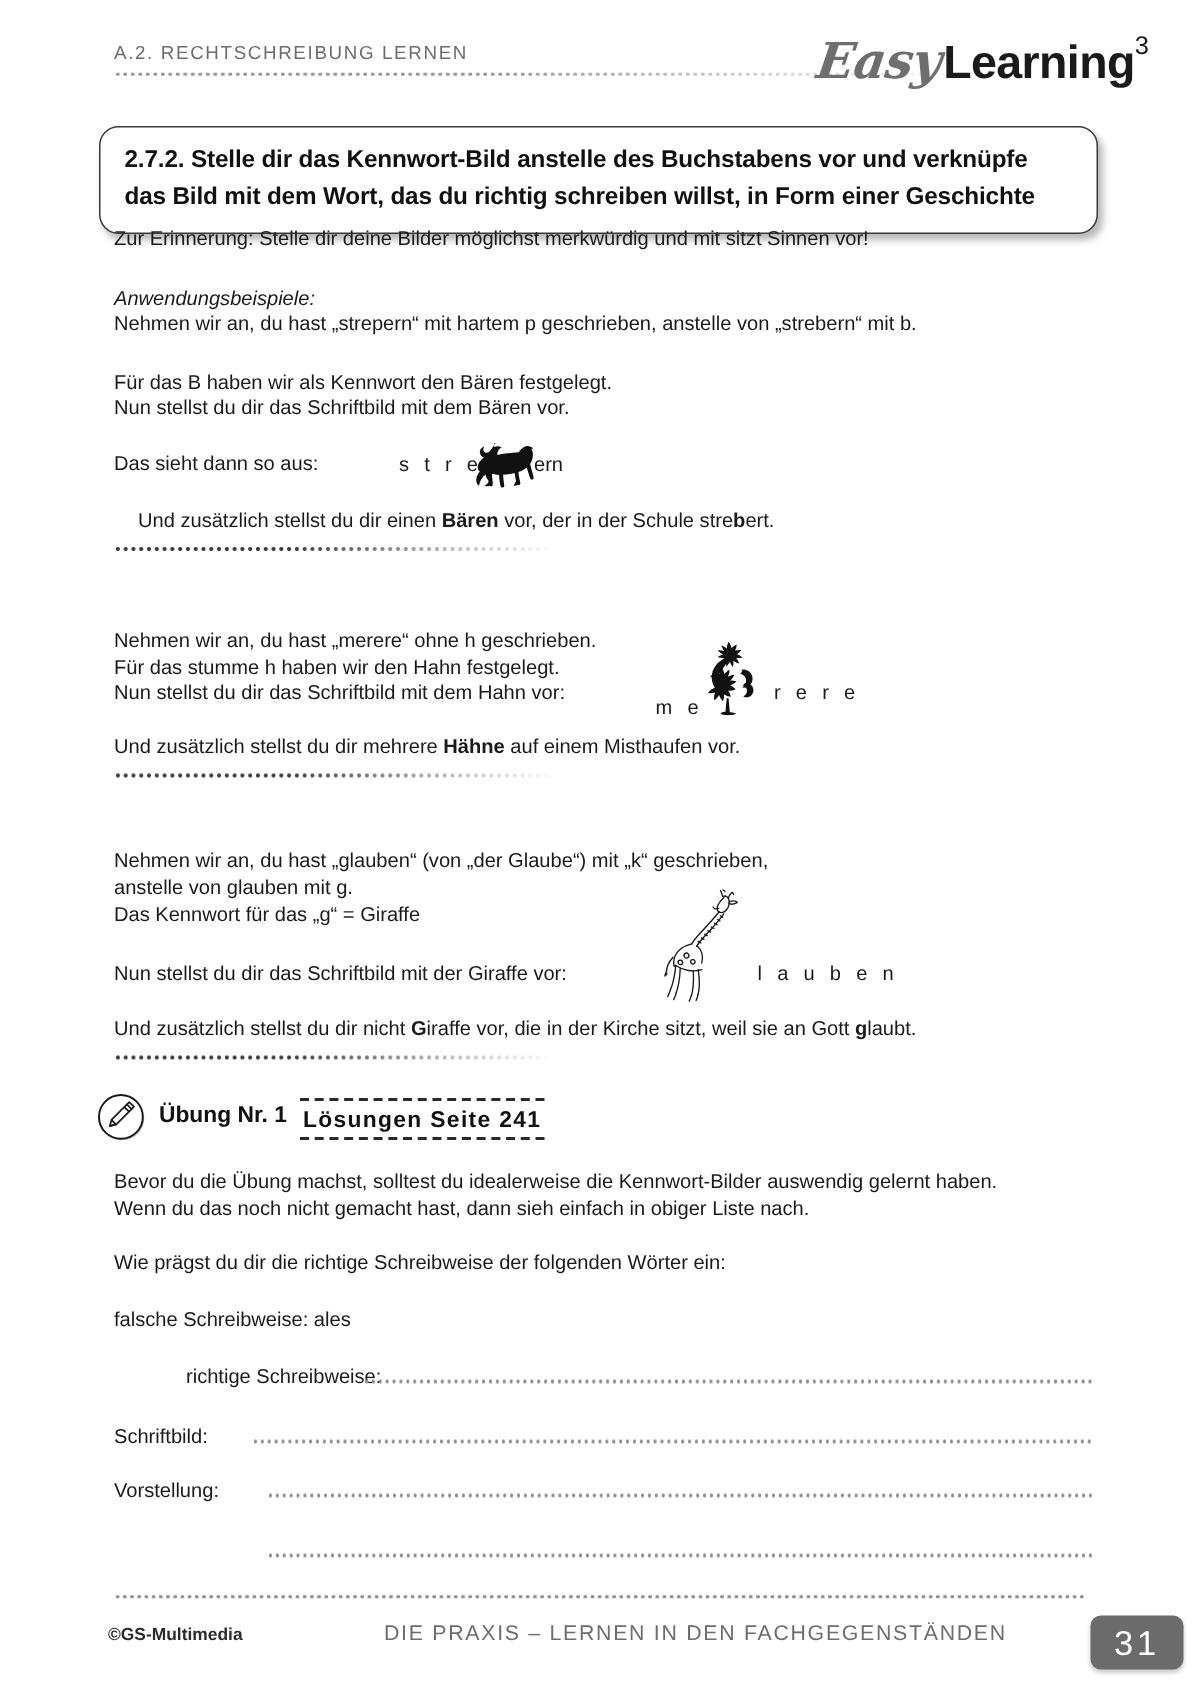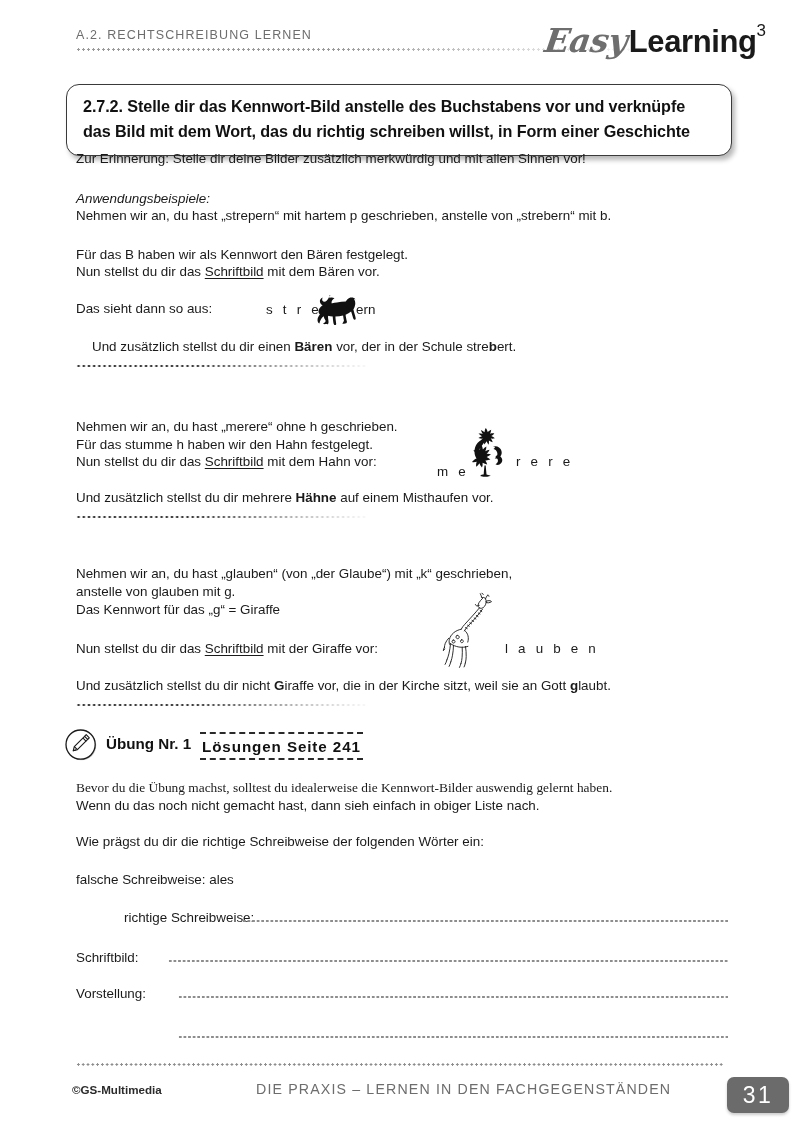--- a/index.html
+++ b/index.html
@@ -115,21 +115,21 @@
 
   
   .body-text {
     position: absolute;
     font-size: 13.4px;
     line-height: 17.5px;
     color: #1a1a1a;
   }
   .italic { font-style: italic; }
   .bold { font-weight: 700; }
-  .uline { text-decoration: underline; text-underline-offset: 1.5px; }
+  .uline { text-underline-offset: 1.5px; }
 
   
   .sep-dots {
     position: absolute;
     height: 4px;
     background-image: radial-gradient(circle, #3c3c3c 1.2px, transparent 1.5px);
     background-size: 5.2px 4px;
     background-repeat: repeat-x;
     -webkit-mask-image: linear-gradient(to right, #000 0%, #000 40%, rgba(0,0,0,0.3) 80%, rgba(0,0,0,0.04) 100%);
     mask-image: linear-gradient(to right, #000 0%, #000 40%, rgba(0,0,0,0.3) 80%, rgba(0,0,0,0.04) 100%);
@@ -250,21 +250,21 @@
       <span class="logo-learning">Learning</span>
       <span class="logo-sup">3</span>
     </div>
   </div>
 
   <div class="title-box">
     <div class="title-line">2.7.2. Stelle dir das Kennwort-Bild anstelle des Buchstabens vor und verknüpfe</div>
     <div class="title-line">das Bild mit dem Wort, das du richtig schreiben willst, in Form einer Geschichte</div>
   </div>
 
-  <div class="body-text" style="left:76px; top:150px; width:680px;">Zur Erinnerung: Stelle dir deine Bilder zusätzlich merkwürdig und mit allen Sinnen vor!</div>
+  <div class="body-text" style="left:76px; top:150px; width:680px;">Zur Erinnerung: Stelle dir deine Bilder möglichst merkwürdig und mit sitzt Sinnen vor!</div>
 
   <div class="body-text italic" style="left:76px; top:190px;">Anwendungsbeispiele:</div>
 
   <div class="body-text" style="left:76px; top:207px; width:690px;">Nehmen wir an, du hast „strepern“ mit hartem p geschrieben, anstelle von „strebern“ mit b.</div>
 
   <div class="body-text" style="left:76px; top:246px;">Für das B haben wir als Kennwort den Bären festgelegt.</div>
 
   <div class="body-text" style="left:76px; top:263px;">
     <span>Nun stellst du dir das </span><span class="uline">Schriftbild</span><span> mit dem Bären vor.</span>
   </div>
@@ -386,21 +386,21 @@
         <path d="M10.3 18.6l3.1 3.1"></path>
         <path d="M19.1 10.2l3.1 3.1"></path>
         <path d="M9.2 22.8l2.8-1.1"></path>
         <path d="M20.6 8.3l1.6-1.6 3.1 3.1-1.6 1.6"></path>
       </g>
     </svg>
     <div class="ex-title">Übung Nr. 1</div>
     <div class="ex-solution">Lösungen Seite 241</div>
   </div>
 
-  <div class="body-text" style="left:76px; top:779px;font-family:Liberation Serif, serif;">Bevor du die Übung machst, solltest du idealerweise die Kennwort-Bilder auswendig gelernt haben.</div>
+  <div class="body-text" style="left:76px; top:779px;">Bevor du die Übung machst, solltest du idealerweise die Kennwort-Bilder auswendig gelernt haben.</div>
   <div class="body-text" style="left:76px; top:797px;">Wenn du das noch nicht gemacht hast, dann sieh einfach in obiger Liste nach.</div>
 
   <div class="body-text" style="left:76px; top:833px;">Wie prägst du dir die richtige Schreibweise der folgenden Wörter ein:</div>
 
   <div class="body-text" style="left:76px; top:871px;">falsche Schreibweise: ales</div>
 
   <div class="body-text" style="left:76px; top:909px;margin-left:48px;">richtige Schreibweise:</div>
   <div class="fill-dots" style="left:242px; top:919px; width:486px;"></div>
 
   <div class="body-text" style="left:76px; top:949px;">Schriftbild:</div>

